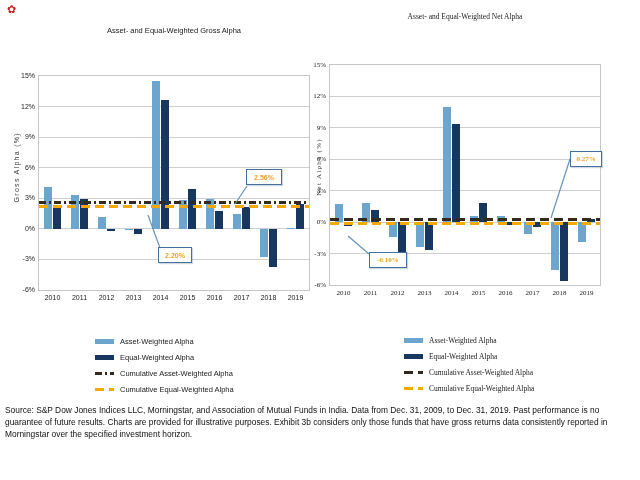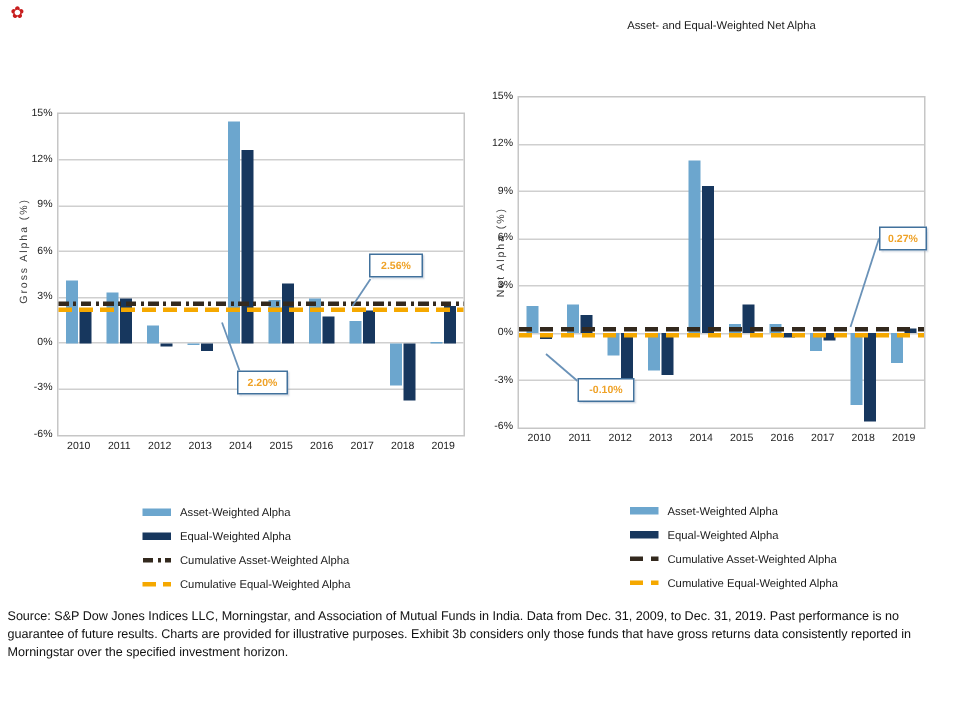--- a/index.html
+++ b/index.html
@@ -2,21 +2,21 @@
 <html><head>
 <meta charset="utf-8">
 <style>
   * { margin:0; padding:0; box-sizing:border-box; }
   html,body { background:#fff; }
   body { font-family:"Liberation Sans", sans-serif; }
   .canvas { position:relative; width:640px; height:480px; background:#fff; overflow:hidden; }
   .corner-glyph { position:absolute; left:7px; top:4px; font-size:11px; color:#c81e1e; line-height:1; }
   .panel { position:absolute; top:0; width:320px; height:400px; }
   #panel0 { left:0; }
-  #panel1 { left:320px; }
+  #panel1 { left:304px;font-family:Liberation Serif, serif; }
   .title { position:absolute; text-align:center; font-size:7.5px; color:#1a1a1a; }
   #panel0 .title { left:38px; top:26px; width:272px; }
   #panel1 .title { left:25px; top:12px; width:272px; }
   .ylab { position:absolute; writing-mode:vertical-rl; transform:rotate(180deg);
           font-size:7px; letter-spacing:1.3px; color:#3a3a3a; white-space:nowrap; }
   #panel0 .ylab { left:13px; top:132px; }
   #panel1 .ylab { left:11px; top:138px; }
   .plot { position:absolute; border:1px solid #c6c6c6; background:#fff; }
   #panel0 .plot { left:38px; top:75px; width:272px; height:216px; }
   #panel1 .plot { left:25px; top:64px; width:272px; height:222px; }
@@ -40,20 +40,21 @@
   .footer { position:absolute; left:5px; top:404px; width:632px;
             font-size:8.4px; line-height:1.45; color:#111; }
 </style>
 </head>
 <body>
 
 <div class="canvas">
   <span class="corner-glyph">✿</span>
 
   <div class="panel" id="panel0">
+    <div class="title">Asset- and Equal-Weighted Gross Alpha</div>
     <div class="ylab">Gross Alpha (%)</div>
     <div class="plot">
         <div class="ytick" style="top: -4px;">15%</div>
         <div class="gridline" style="top: 30.0714px; background: rgb(207, 207, 207);"></div>
         <div class="ytick" style="top: 26.5714px;">12%</div>
         <div class="gridline" style="top: 60.6429px; background: rgb(207, 207, 207);"></div>
         <div class="ytick" style="top: 57.1429px;">9%</div>
         <div class="gridline" style="top: 91.2143px; background: rgb(207, 207, 207);"></div>
         <div class="ytick" style="top: 87.7143px;">6%</div>
         <div class="gridline" style="top: 121.786px; background: rgb(207, 207, 207);"></div>

